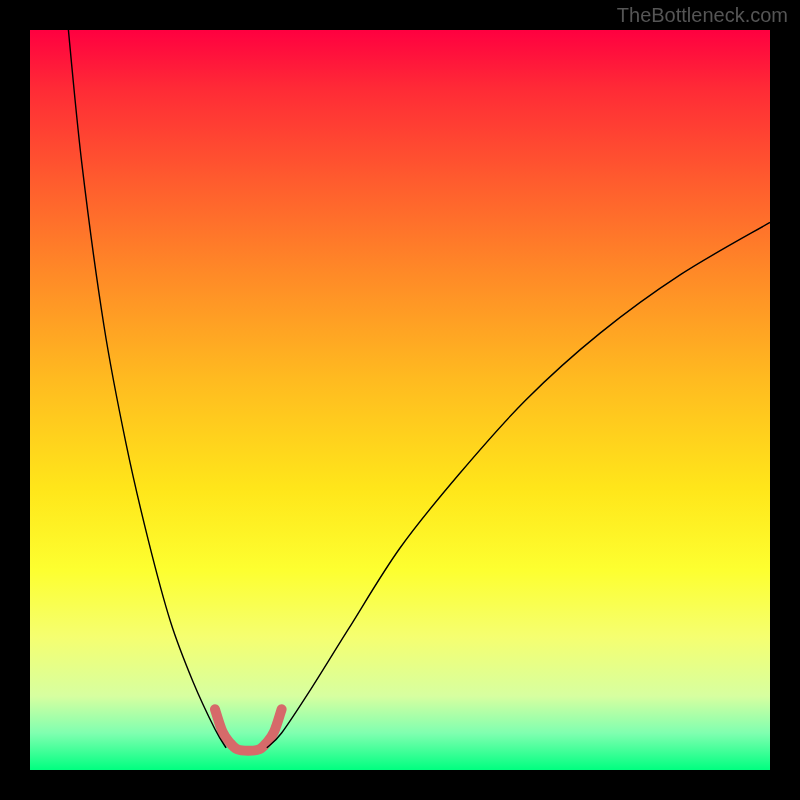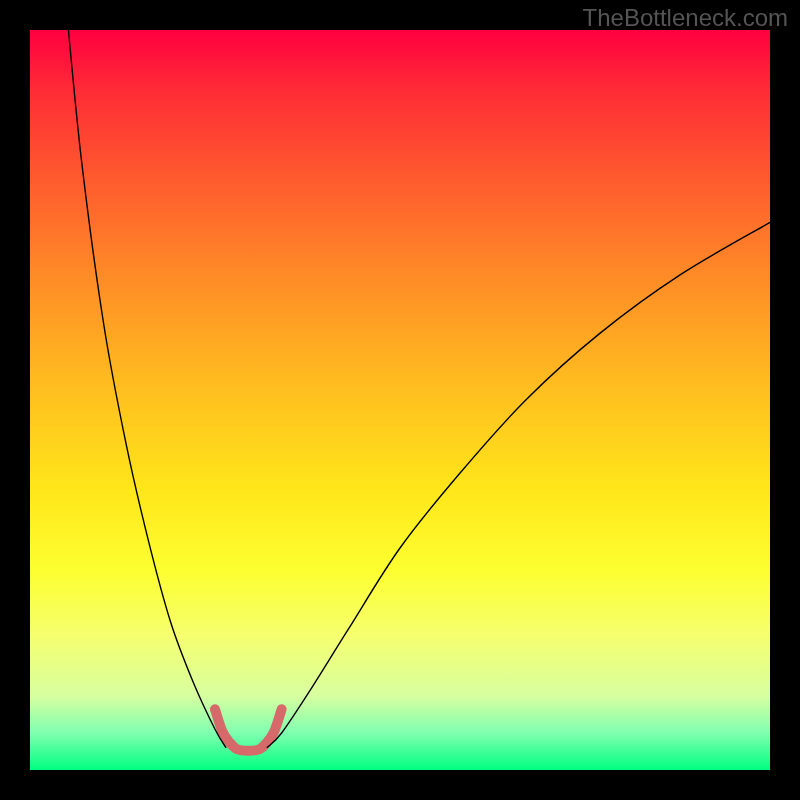--- a/index.html
+++ b/index.html
@@ -12,21 +12,21 @@
     height: 800px;
     position: relative;
     background: #000;
   }
   .attribution {
     position: absolute;
     top: 4px;
     right: 12px;
     color: #555;
     font-family: Arial, Helvetica, sans-serif;
-    font-size: 24px;
+    font-size: 20px;
     z-index: 10;
     font-weight: 500;
   }
   .plot-area {
     position: absolute;
     left: 30px;
     top: 30px;
     width: 740px;
     height: 740px;
     background: linear-gradient(to bottom,

